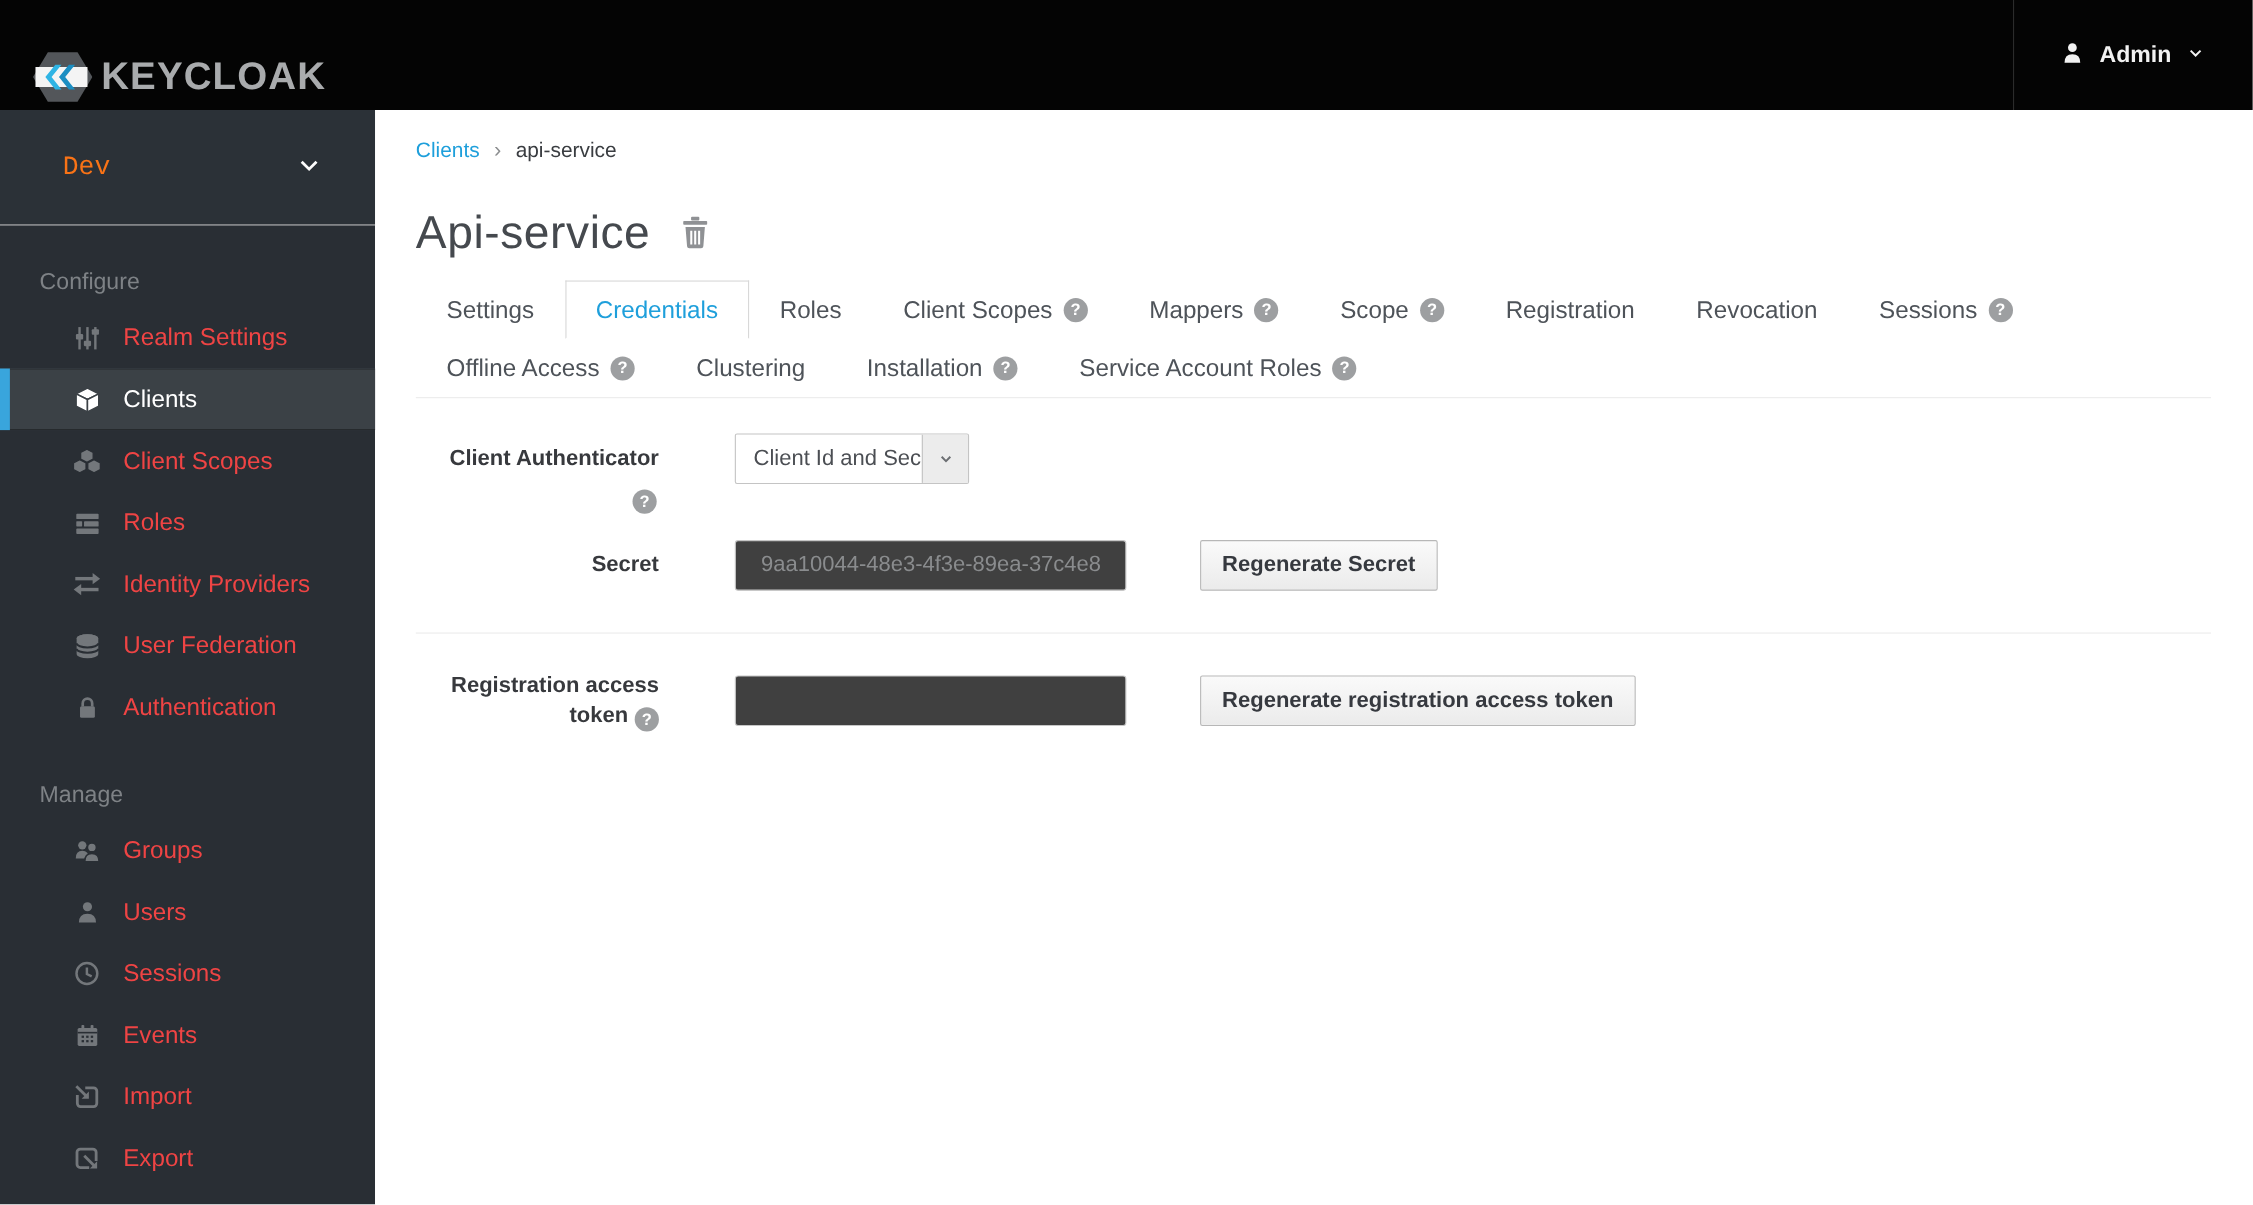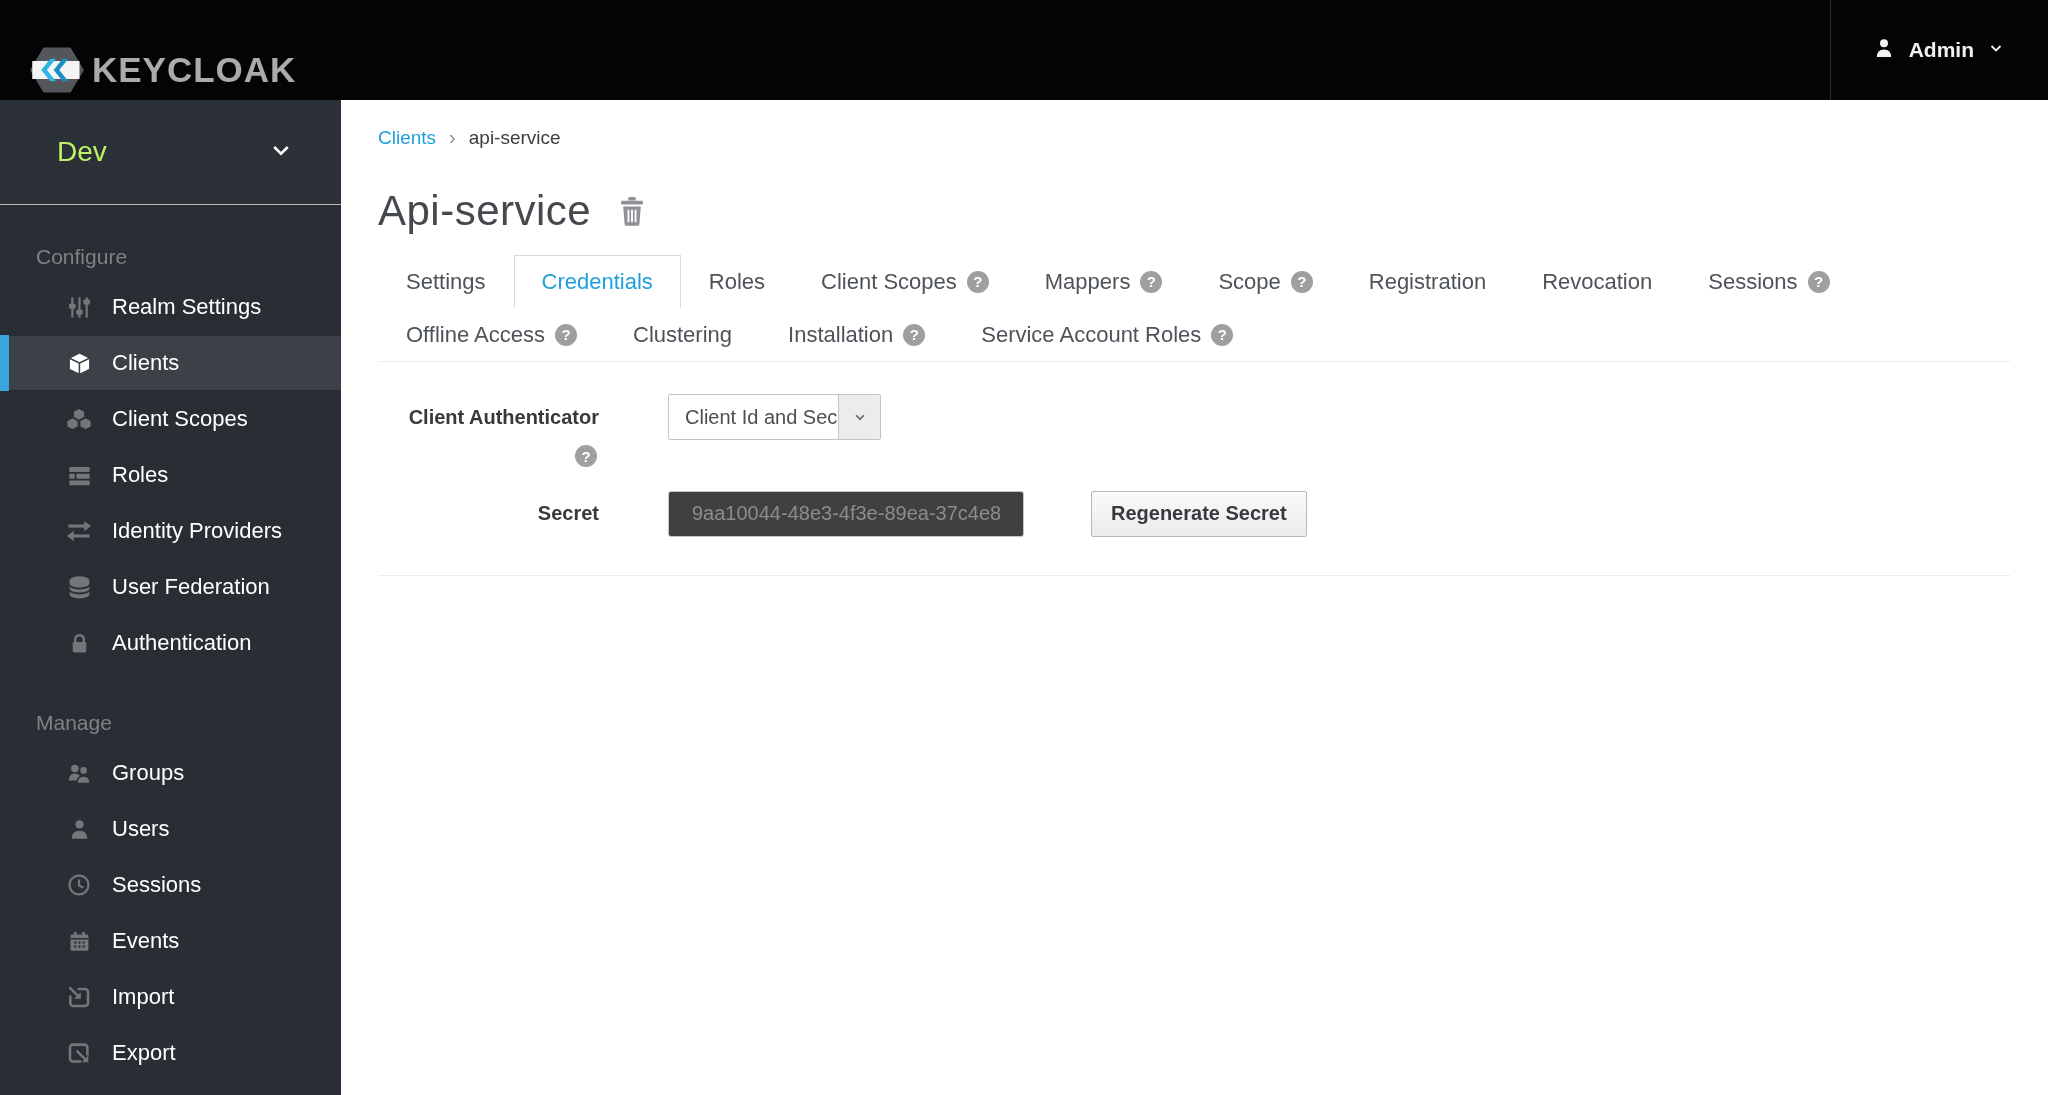--- a/index.html
+++ b/index.html
@@ -15,23 +15,23 @@
                border-left:1px solid #2b2b2b; cursor:pointer; }
   .user-menu .uname { color:#f2f2f2; font-size:21px; font-weight:600; }
 
   
   .shell { display:flex; height:995px; }
 
   
   .sidebar { width:341px; background:#292e34; flex:none; display:flex; flex-direction:column; }
   .realm-selector { height:105px; display:flex; align-items:center; justify-content:space-between;
                     padding:0 48px 0 57px; border-bottom:1px solid #b9babb; background:#2b3137; cursor:pointer; }
-  .realm-name { color:#bef264; font-size:28px; }
+  .realm-name { color:#f97316; font-size:24px;font-family:Liberation Mono, monospace; }
   .nav-section-label { color:#7e8286; font-size:21px; padding:40px 0 10px 36px; }
-  .nav-item { height:56px; display:flex; align-items:center; color:#ffffff; font-size:22px;
+  .nav-item { height:56px; display:flex; align-items:center; color:#ef4444; font-size:22px;
               position:relative; padding-left:60px; cursor:pointer; }
   .nav-item .nicon { width:38px; display:flex; justify-content:center; color:#73777b; flex:none; }
   .nav-item .nlabel { margin-left:14px; }
   .nav-item.active { background:#3b4146; color:#ffffff;
                      box-shadow:inset 0 1px 0 rgba(0,0,0,.35), inset 0 -1px 0 rgba(0,0,0,.35); }
   .nav-item.active .nicon { color:#fff; }
   .nav-item.active::before { content:""; position:absolute; left:0; top:0; bottom:0; width:9px; background:#39a5dc; }
 
   
   .main { flex:1; background:#fff; padding:24px 38px 0 37px; }
@@ -381,16 +381,25 @@
       <div class="form-row row-secret">
         <div class="label-col">Secret</div>
         <div class="control-col">
           <input class="text-input" type="text" readonly="" value="9aa10044-48e3-4f3e-89ea-37c4e8" style="">
           <button class="btn">Regenerate Secret</button>
         </div>
       </div>
 
       <div class="form-divider"></div>
 
+      <div class="form-row row-regtoken">
+        <div class="label-col">
+          <span>Registration access token</span><span class="help-badge">?</span>
+        </div>
+        <div class="control-col">
+          <input class="text-input" type="text" readonly="" value="" style="">
+          <button class="btn">Regenerate registration access token</button>
+        </div>
+      </div>
 
     </div>
   </main>
 </div>
 
 </body></html>

